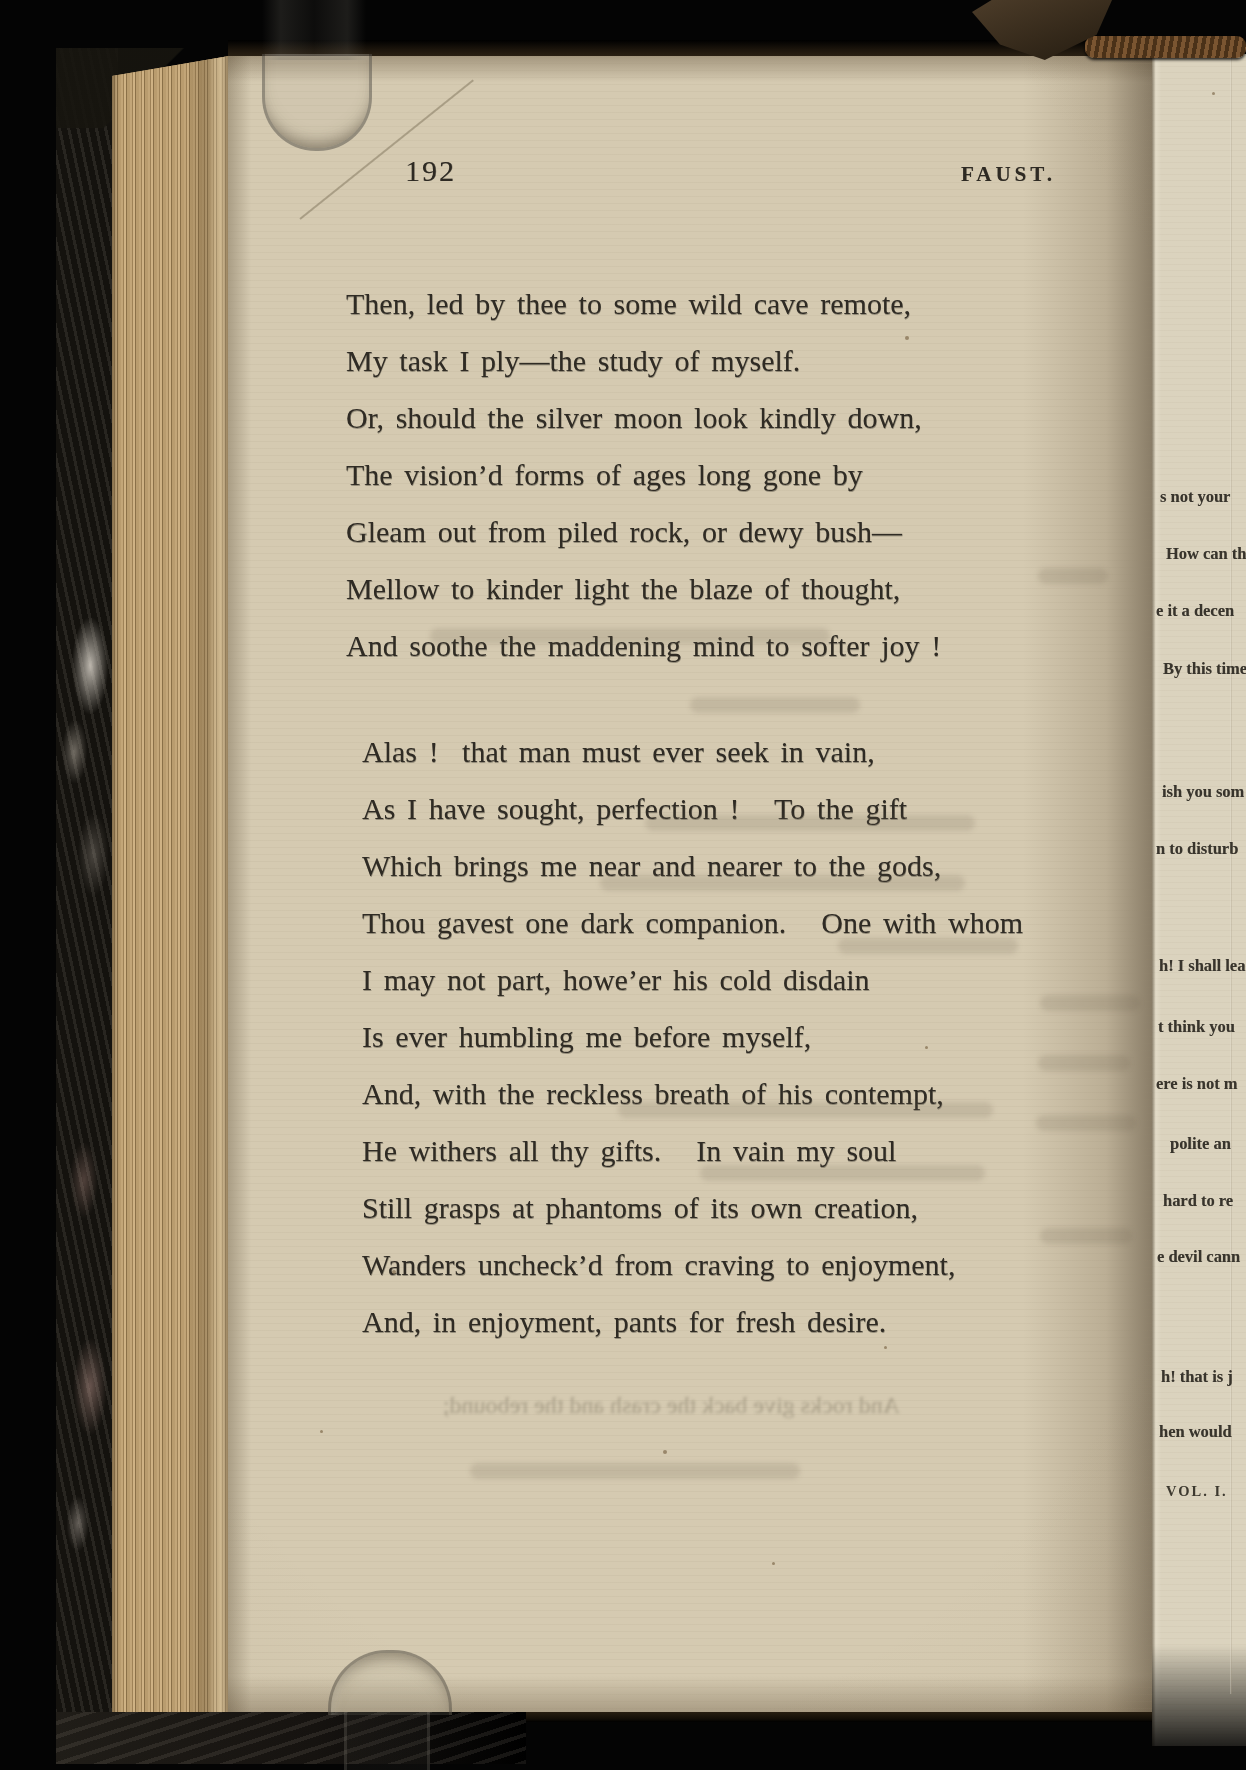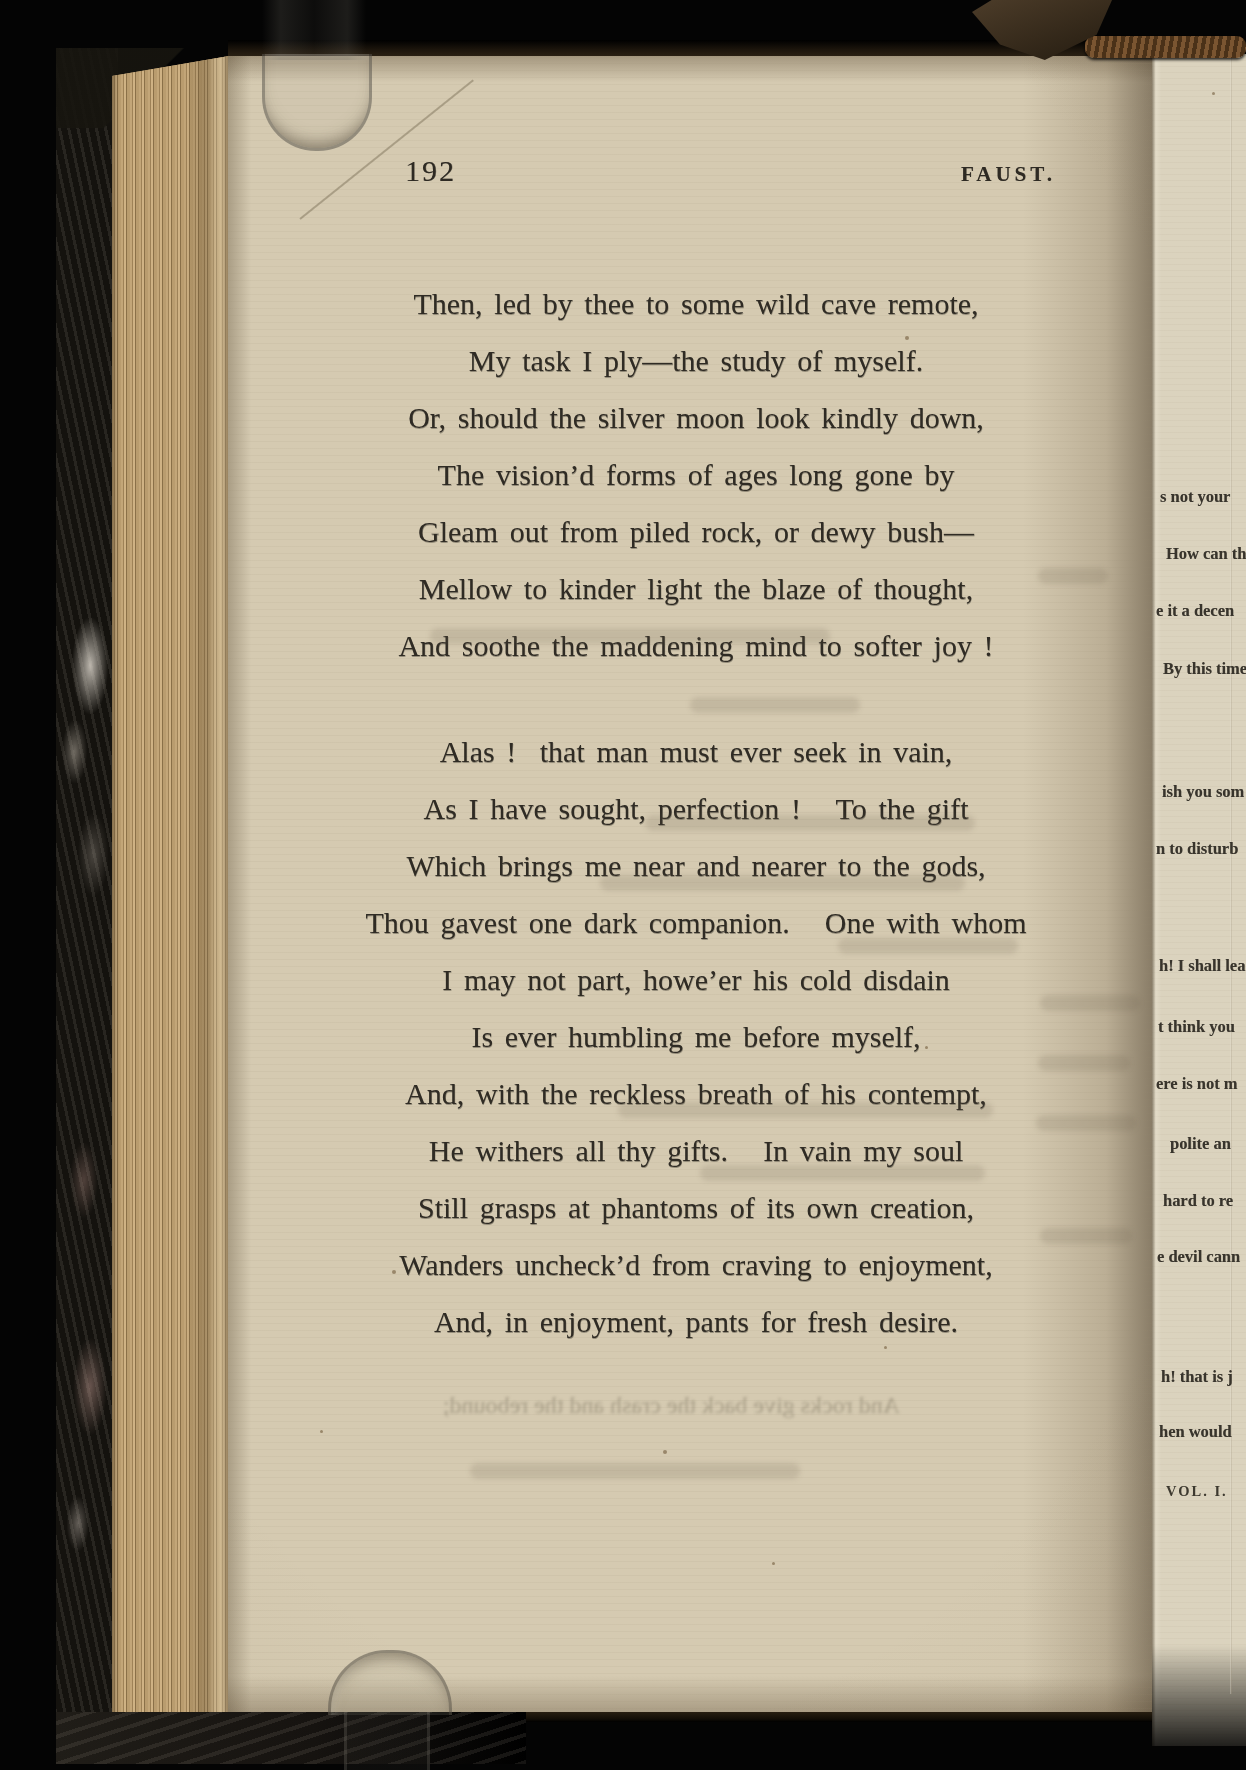--- a/index.html
+++ b/index.html
@@ -128,23 +128,22 @@
   .running-header{
     left:346px;top:162px;width:710px;text-align:right;
     font-size:21px;color:#2e2a23;letter-spacing:4px;font-weight:bold;
     text-shadow:0.3px 0.3px 0 rgba(46,42,35,0.4);
   }
   .poem{
     left:346px;top:275px;width:700px;
     font-size:30px;line-height:57px;color:#2f2b24;
     word-spacing:0.14em;white-space:pre;
     text-shadow:0.4px 0.5px 0 rgba(46,42,35,0.38);
-    text-align:center;
-  }
-  .stanza + .stanza{margin-top:49px;}
+  }
+  .stanza + .stanza{margin-top:49px;margin-left:16px;}
 
   .fragment{
     position:absolute;
     font-size:17.5px;font-weight:bold;color:#38342c;white-space:nowrap;
     transform:scaleX(0.94);transform-origin:left center;
     text-shadow:0.3px 0.3px 0 rgba(50,46,38,0.4);
   }
   .volume-label{
     left:1166px;top:1483px;
     font-size:14.5px;font-weight:bold;letter-spacing:2px;color:#3d392f;

